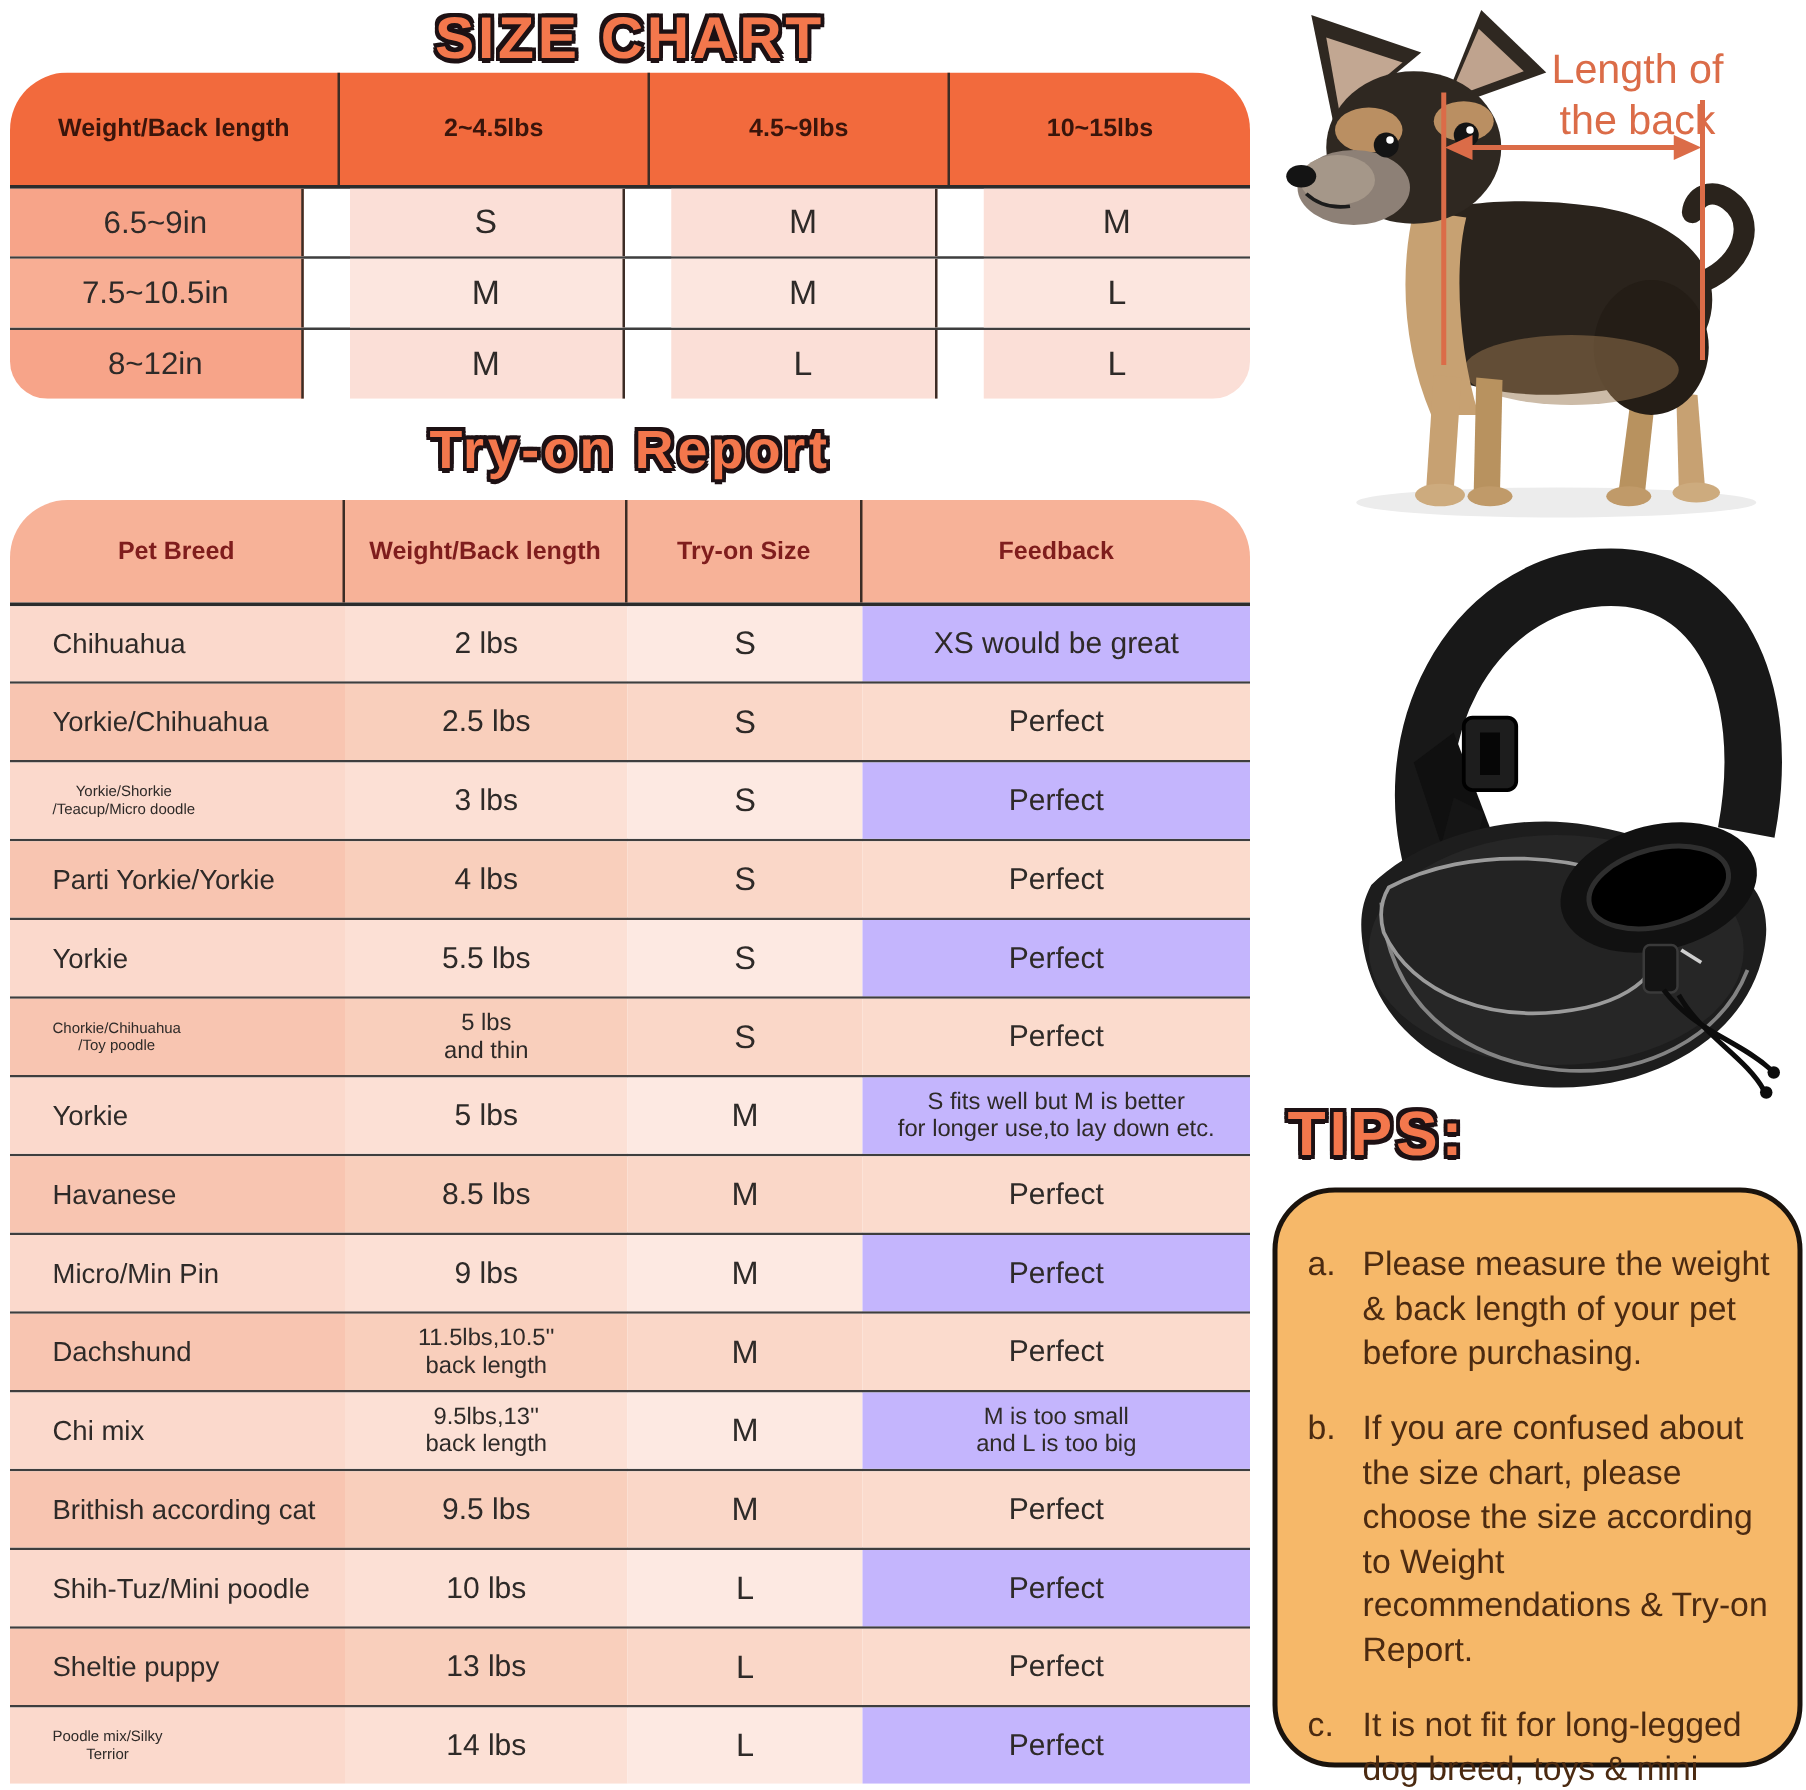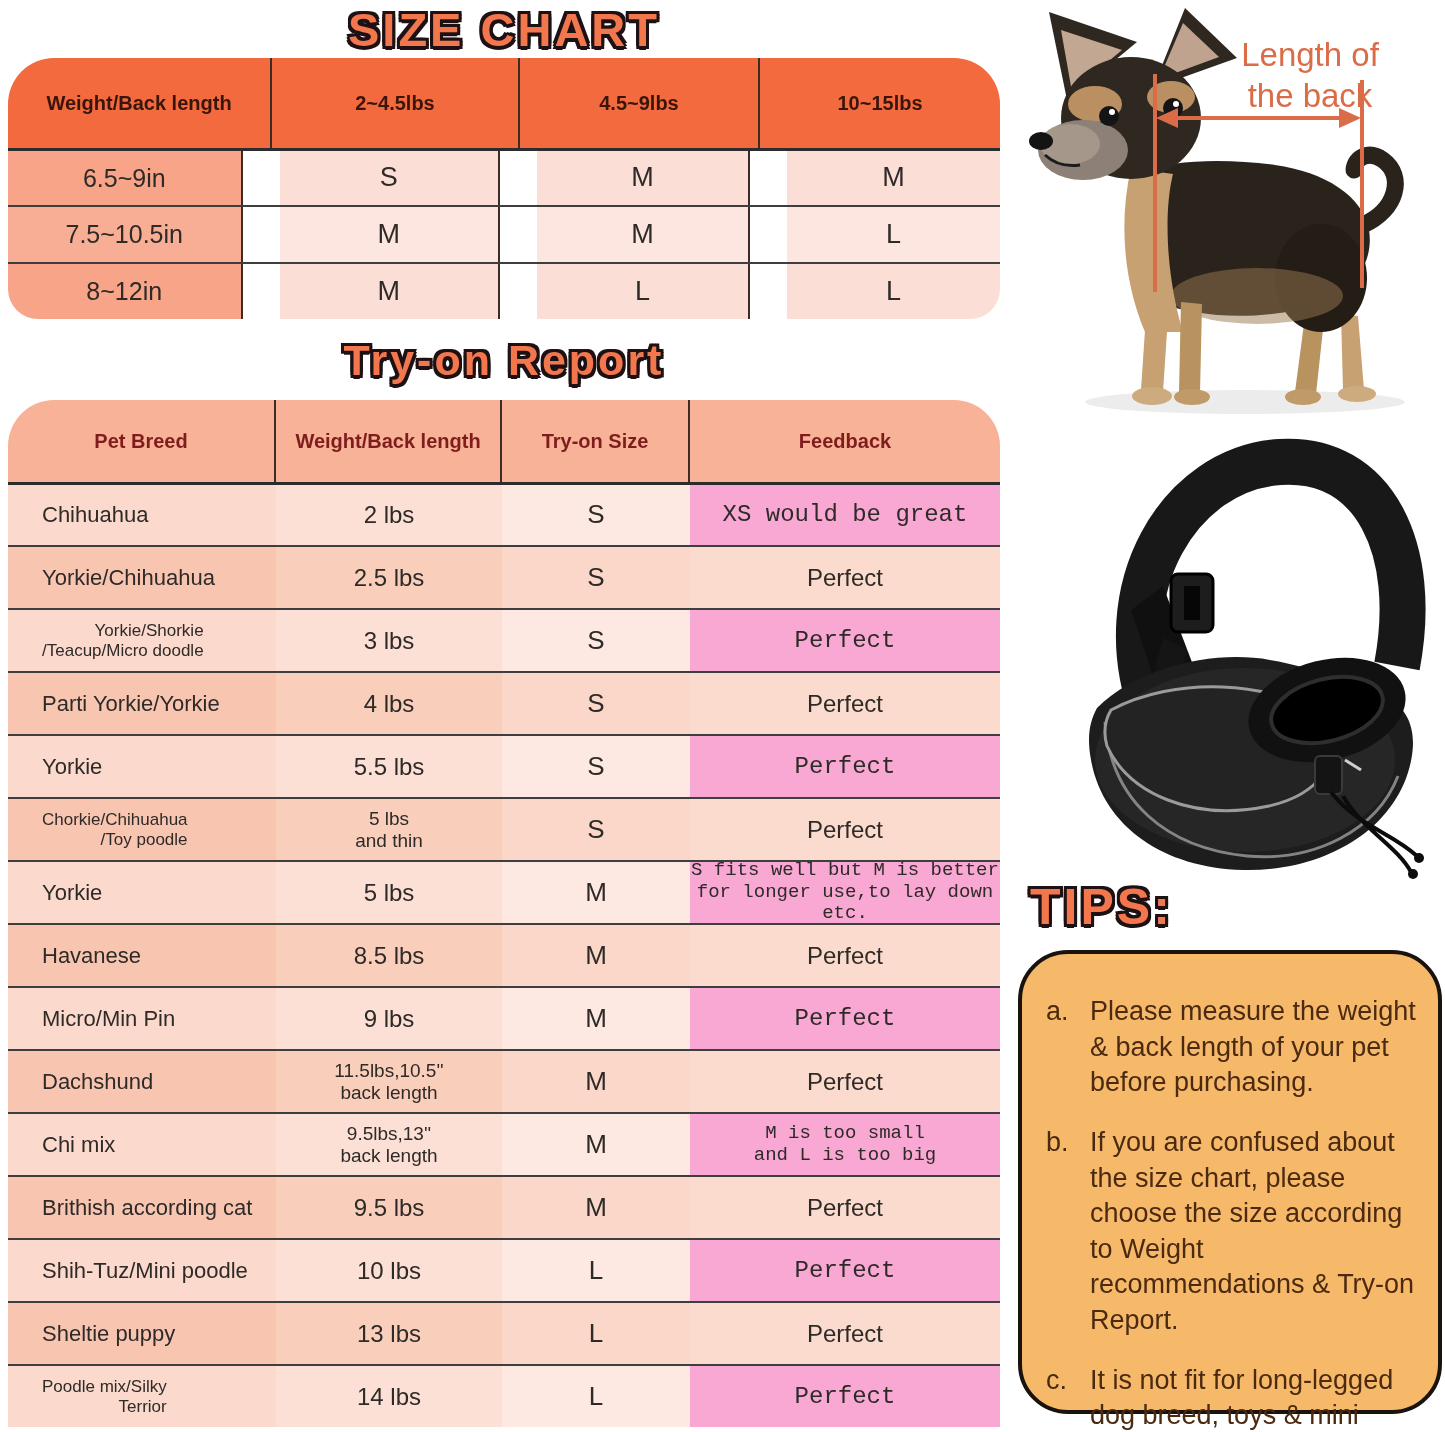--- a/index.html
+++ b/index.html
@@ -50,27 +50,27 @@
   .to-table { top: 400px; border-radius: 46px 46px 0 0; }
   .to-head { height: 82px; background: #F7B298; }
   .to-head .hcell { color: #7f1d1d; }
   .to-row { height: 63px; border-top: 2px solid #3e3e3e; }
   .to-head + .to-row { border-top: 3px solid #2c2c2c; }
   .to-c0 { width: 268px; }
   .to-c1 { width: 226px; }
   .to-c2 { width: 188px; }
   .to-c3 { width: 310px; }
   .to-head .vline { border-right: 2px solid #3c2c25; }
-  .breed { justify-content: flex-start; text-align: right; padding-left: 34px; font-size: 22px; }
-  .breed.small { font-size: 17px; }
+  .breed { justify-content: flex-start; text-align: center; padding-left: 34px; font-size: 22px; }
+  .breed.small { font-size: 12px; }
   .sizecol { font-size: 26px; }
   .to-row.light .to-c0 { background: #FBD9CC; }
   .to-row.light .to-c1 { background: #FCE0D5; }
   .to-row.light .to-c2 { background: #FDE9E2; }
-  .to-row.light .to-c3 { background: #f9a8d4; font-family: Liberation Mono, monospace; }
+  .to-row.light .to-c3 { background: #c4b5fd; }
   .to-row.dark .to-c0 { background: #F8C5B1; }
   .to-row.dark .to-c1 { background: #F9CFBC; }
   .to-row.dark .to-c2 { background: #FAD7C8; }
   .to-row.dark .to-c3 { background: #FBDBCD; }
 
   
   .dog-wrap { position: absolute; left: 1005px; top: 0; width: 440px; height: 418px; }
   .dog-label {
     position: absolute; left: 1180px; top: 34px; width: 260px;
     color: #DB6C48; font-size: 33px; line-height: 1.25; text-align: center; white-space: pre-line;

